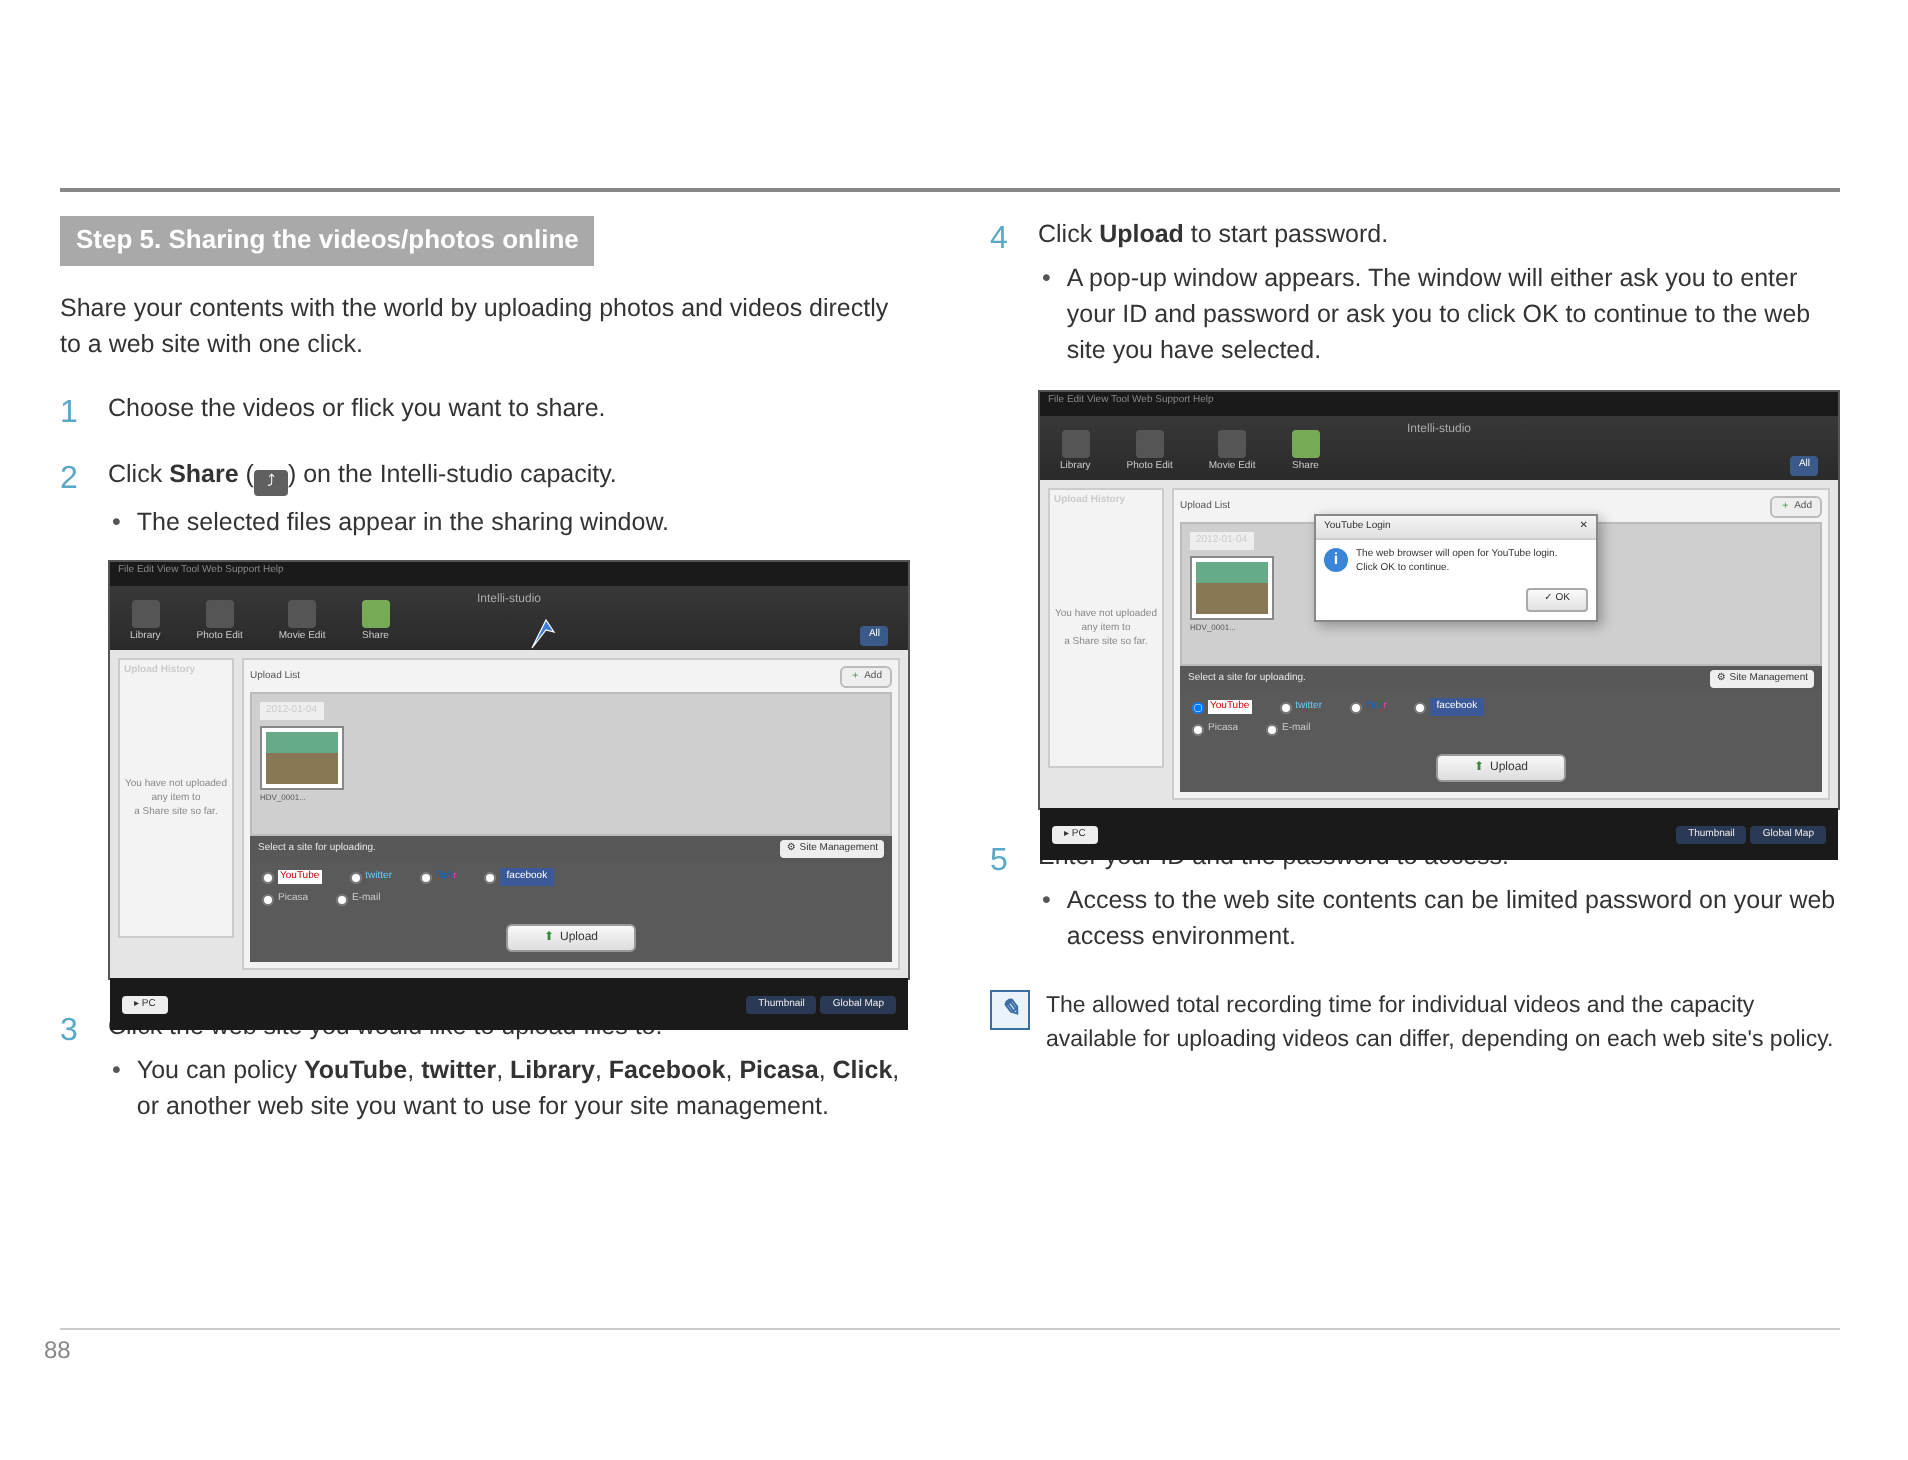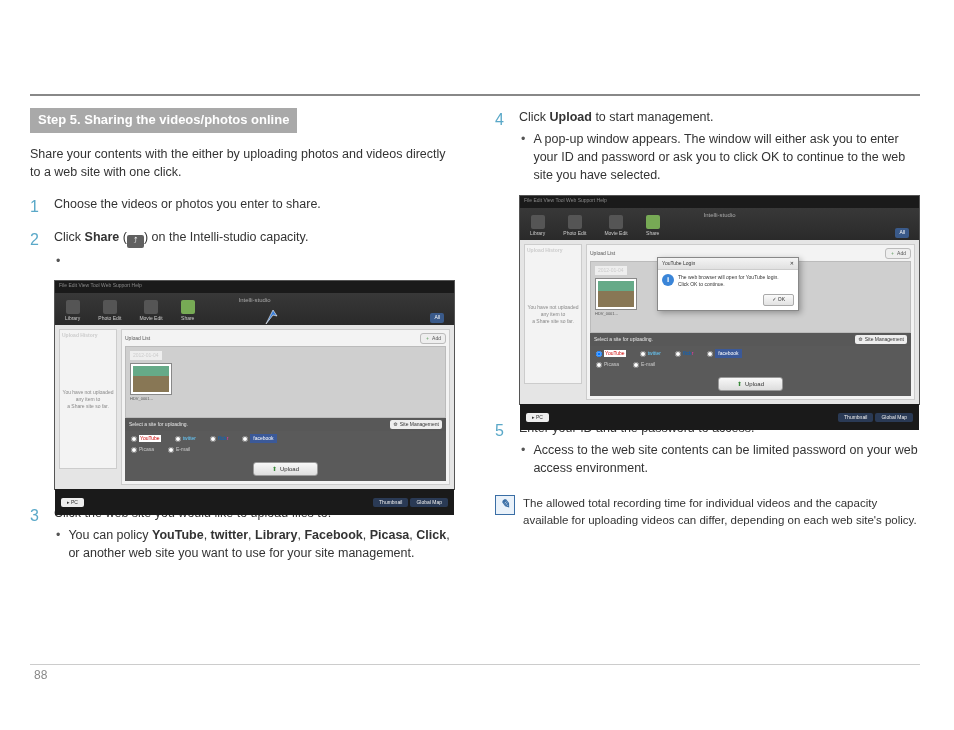--- a/index.html
+++ b/index.html
@@ -298,21 +298,21 @@
     justify-content: center;
     color: #3a6ea5;
     font-style: italic;
     font-weight: bold;
     font-size: 12px;
     flex-shrink: 0;
   }
   .page-num {
     position: absolute;
     bottom: 48px;
-    left: 34px;
+    left: 22px;
     font-size: 12px;
     color: #888;
   }
   .page-rule {
     position: absolute;
     bottom: 65px;
     left: 30px;
     right: 34px;
     height: 1px;
     background: #ccc;
@@ -352,33 +352,34 @@
 </head>
 <body>
 
 <div class="page">
   <div class="header-rule"></div>
 
   <div class="content">
 
     <div class="col">
       <div class="step-heading">Step 5. Sharing the videos/photos online</div>
-      <div class="intro">Share your contents with the either by uploading photos and videos directly to a web site with one click.</div>
+      <div class="intro">Share your contents with the world by uploading photos and videos directly to a web site with one click.</div>
 
       <div class="step">
         <div class="step-num">1</div>
-        <div class="step-body">Choose the videos or photos you enter to share.</div>
+        <div class="step-body">Choose the videos or flick you want to share.</div>
       </div>
 
       <div class="step">
         <div class="step-num">2</div>
         <div class="step-body">
           <span>Click </span><span class="bold">Share</span><span> (</span><span class="share-icon">⤴</span><span>) on the Intelli-studio capacity.</span>
           <div class="sub-bullet">
             <span class="dot">•</span>
+            <span>The selected files appear in the sharing window.</span>
           </div>
         </div>
       </div>
 
       
       <div class="screenshot rel" style="height:210px;">
         <div class="ss-menubar">File  Edit  View  Tool  Web Support  Help</div>
         <div class="ss-toolbar">
           <div class="ss-logo">Intelli-studio</div>
           <div class="ss-tool">
@@ -488,21 +489,21 @@
             </span>
           </div>
         </div>
       </div>
     </div>
 
     <div class="col">
       <div class="step">
         <div class="step-num">4</div>
         <div class="step-body">
-          <span>Click </span><span class="bold">Upload</span><span> to start management.</span>
+          <span>Click </span><span class="bold">Upload</span><span> to start password.</span>
           <div class="sub-bullet">
             <span class="dot">•</span>
             <span>A pop-up window appears. The window will either ask you to enter your ID and password or ask you to click OK to continue to the web site you have selected.</span>
           </div>
         </div>
       </div>
 
       <div class="screenshot rel" style="height:210px;">
         <div class="ss-menubar">File  Edit  View  Tool  Web Support  Help</div>
         <div class="ss-toolbar">

